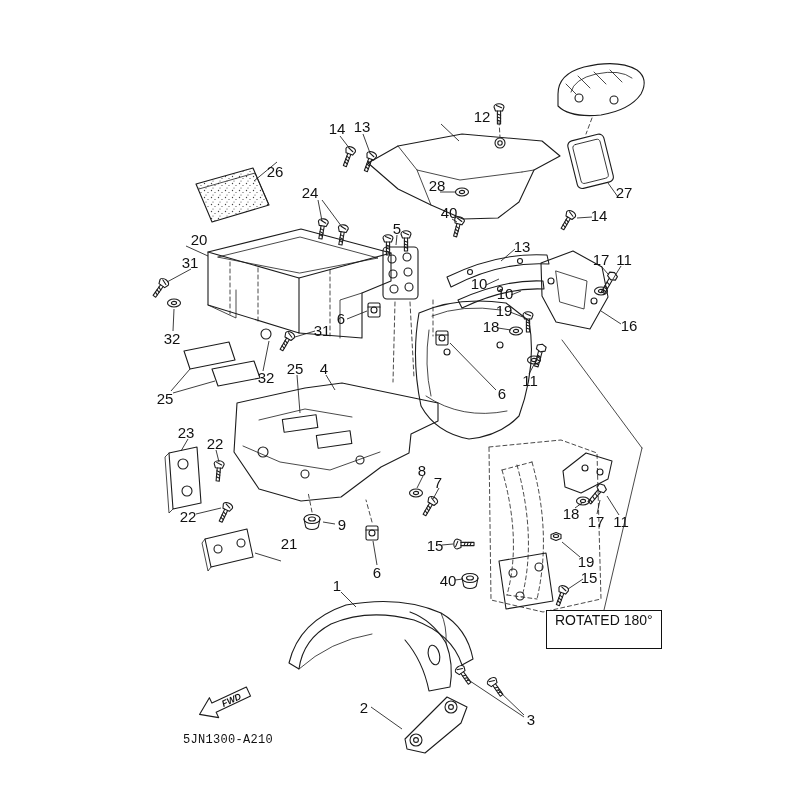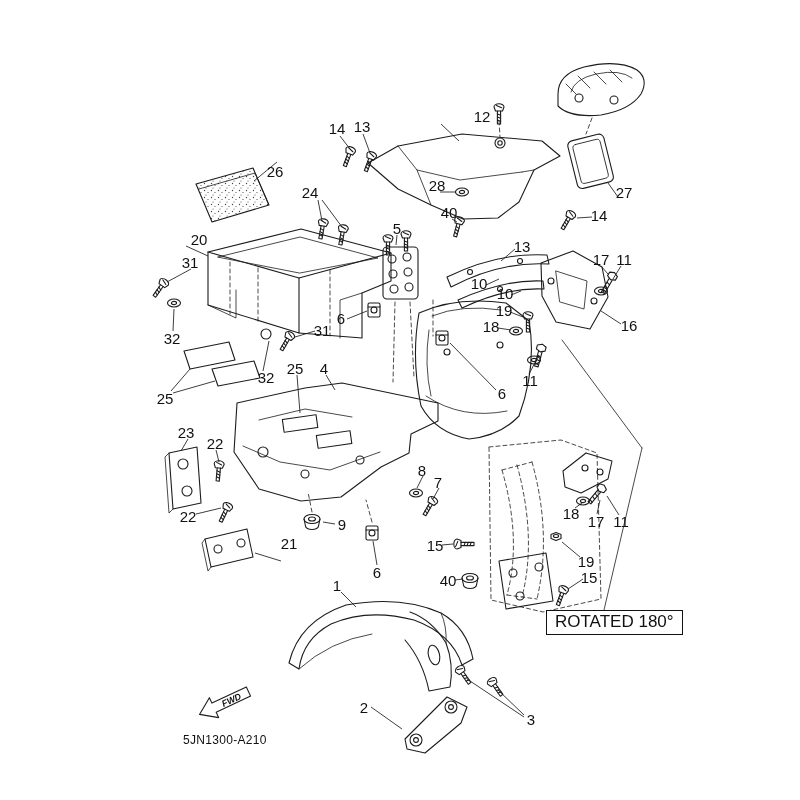--- a/index.html
+++ b/index.html
@@ -6,23 +6,23 @@
   .stage{position:relative;width:800px;height:800px;background:#ffffff;
          font-family:"Liberation Sans",sans-serif;overflow:hidden;}
   .art{position:absolute;left:0;top:0;}
   .art .ln{stroke:#1c1c1c;fill:none;stroke-width:1.1;stroke-linejoin:round;stroke-linecap:round;}
   .art .thin{stroke-width:0.8;}
   .art .dash{stroke-dasharray:4 3;}
   .art .leader{stroke:#1c1c1c;stroke-width:0.85;fill:none;}
   .callout{position:absolute;transform:translate(-50%,-50%);font-size:15px;color:#111;
            white-space:nowrap;}
   .rotated-box{position:absolute;left:546px;top:610px;border:1.6px solid #111;
-               padding:1px 8px 2px 8px;font-size:17px;color:#111;background:#fff;text-align:right;}
+               padding:1px 8px 20px 8px;font-size:14px;color:#111;background:#fff;text-align:right;}
   .drawing-number{position:absolute;left:183px;top:733px;font-size:12px;color:#111;
-                  letter-spacing:0.3px;}
+                  letter-spacing:0.3px;font-family:Liberation Mono, monospace;}
 </style>
 </head>
 <body>
 
 <div class="stage">
 
   <svg class="art" width="800" height="800" viewBox="0 0 800 800">
     <defs>
       <pattern id="speckle" width="7" height="7" patternUnits="userSpaceOnUse">
         <circle cx="1.5" cy="1.5" r="0.7" fill="#444"></circle>

